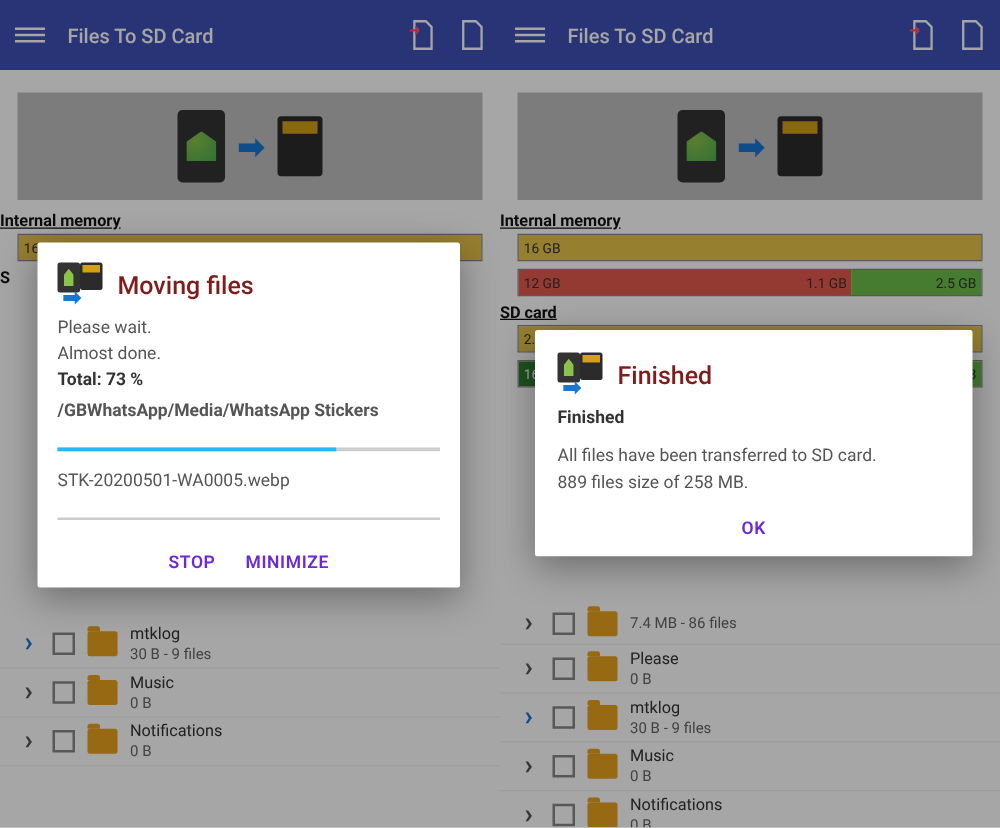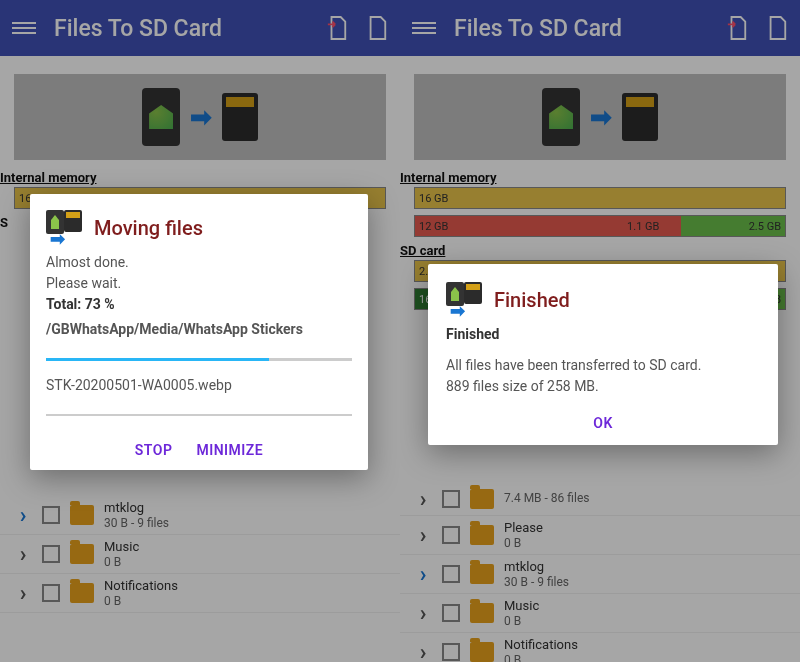--- a/index.html
+++ b/index.html
@@ -33,21 +33,21 @@
   .appbar {
     height: 56px;
     background: #3f51b5;
     color: #fff;
     display: flex;
     align-items: center;
     padding: 0 12px;
     gap: 18px;
   }
   .appbar .title {
-    font-size: 23px;
+    font-size: 16px;
     font-weight: 500;
     flex: 1;
   }
   .hamburger-icon { width: 24px; height: 24px; display:flex; flex-direction:column; justify-content:space-around; padding:4px 0;}
   .hamburger-icon span { display:block; height:2px; background:#fff; width:100%; }
   .titlebar-icons { display:flex; gap:18px; align-items:center;}
   .titlebar-icon-svg { width:22px; height:26px; }
   .hero {
     height: 86px;
     margin: 18px 14px 10px 14px;
@@ -87,21 +87,21 @@
     border: 1px solid #888;
     height: 22px;
     position: relative;
     display:flex;
     font-size: 11px;
     color:#333;
     overflow:hidden;
   }
   .seg { height:100%; display:flex; align-items:center; padding-left:4px; white-space:nowrap;}
   .seg-yellow { background:#e8c34a; }
-  .seg-red { background:#e55a4f; justify-content:space-between; padding-right:22px;}
+  .seg-red { background:#e55a4f; justify-content:space-between; padding-right:4px;}
   .seg-green { background:#6bbf4a; justify-content:flex-end; padding-right:4px;}
   .file-list { margin-top: 6px; }
   .file-row {
     display:flex; align-items:center; padding: 4px 14px; gap:10px;
     border-bottom: 1px solid #f0f0f0;
   }
   .chevron {
     font-size: 22px; font-weight: bold; color:#555; width:18px; text-align:center;
   }
   .chevron.active { color:#1976d2; }
@@ -228,22 +228,22 @@
     <div class="dialog dialog1">
       <div class="dialog-head">
         <div class="dialog-icon">
           <div class="mini-phone"></div>
             <div class="mini-sd"></div>
             <div class="mini-arrow">➡</div>
         </div>
         <div class="dialog-title">Moving files</div>
       </div>
       <div class="dialog-body">
+        <div>Please wait.</div>
         <div>Almost done.</div>
-        <div>Please wait.</div>
         <div class="bold">Total: 73 %</div>
         <div style="margin-top:4px;font-weight:bold;">/GBWhatsApp/Media/WhatsApp Stickers</div>
         <div class="progress">
           <div class="fill" style="width:73%"></div>
         </div>
         <div style="margin-top:14px;">STK-20200501-WA0005.webp</div>
         <div class="thin-line"></div>
       </div>
       <div class="dialog-actions">
         <span>STOP</span>

